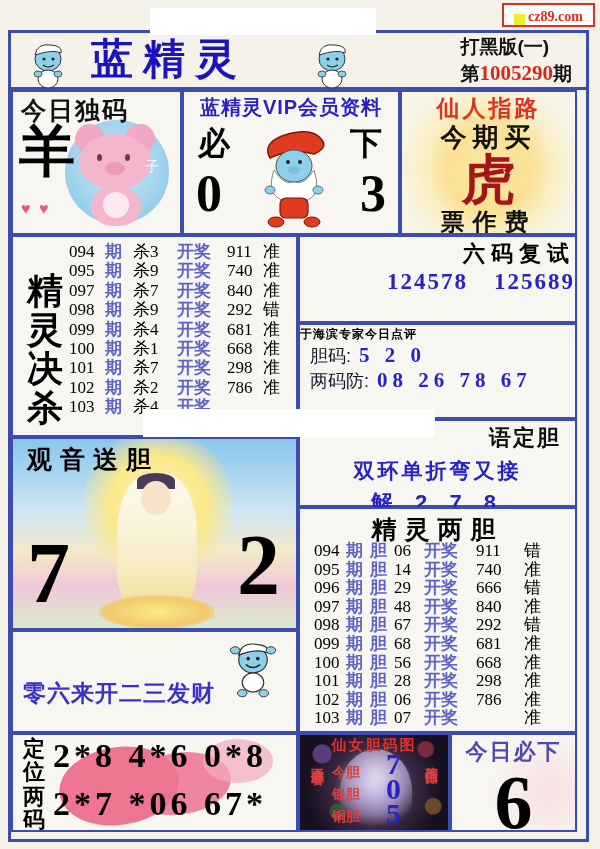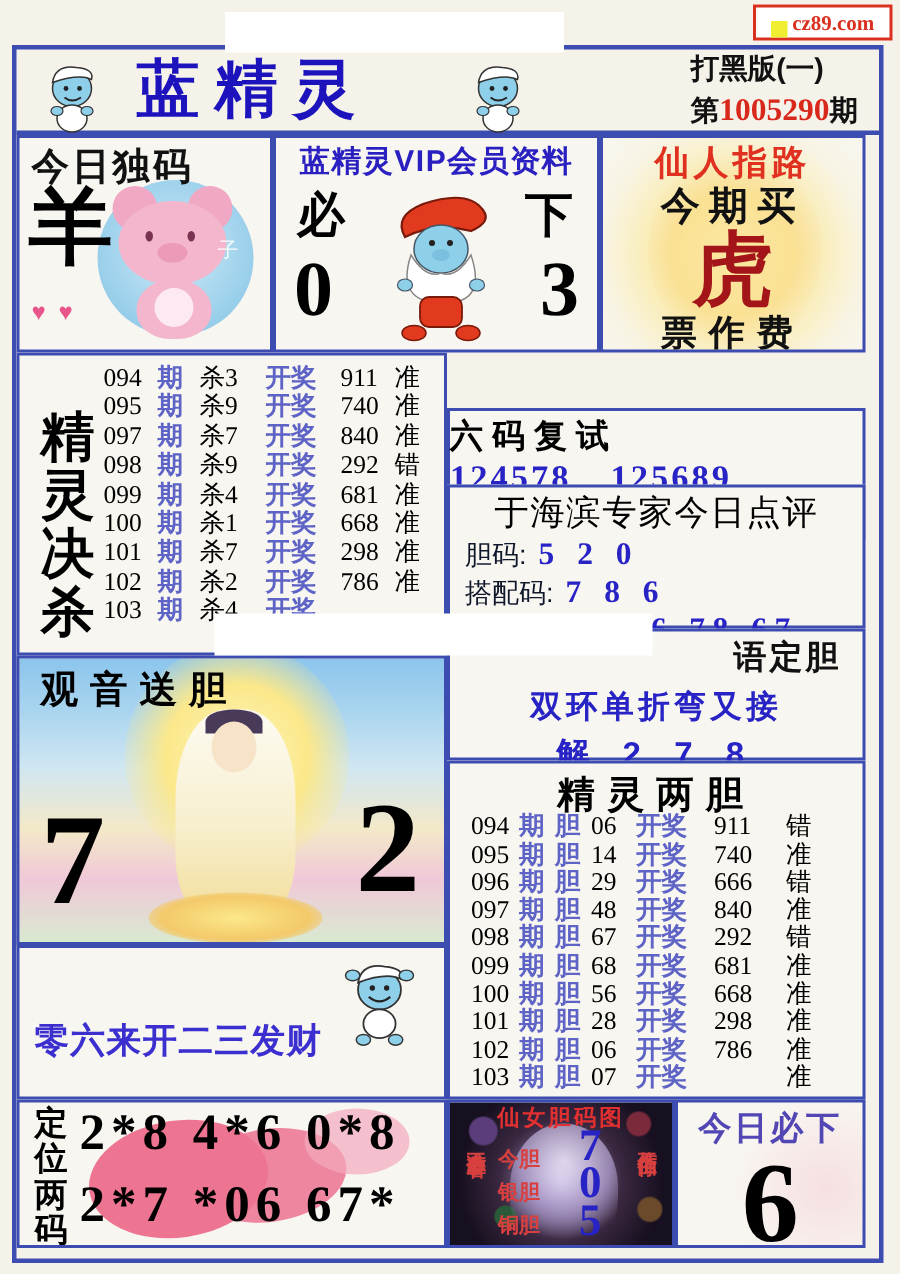--- a/index.html
+++ b/index.html
@@ -76,27 +76,27 @@
   #killbox .rows{position:absolute;left:56px;top:5px;font-size:17px;line-height:19.4px;white-space:nowrap;}
   .krow span{display:inline-block;}
   .krow .p{width:36px;color:#000;}
   .krow .qi{width:28px;color:var(--txtblue);font-weight:bold;}
   .krow .k{width:44px;color:#000;}
   .krow .kai{width:50px;color:var(--txtblue);font-weight:bold;}
   .krow .r{width:36px;color:#000;}
   .krow .v{width:18px;color:#000;}
 
   
-  #sixbox{left:298px;top:235px;width:279px;height:88px;text-align:left;margin-top:37px;}
+  #sixbox{left:298px;top:235px;width:279px;height:88px;text-align:right;}
   #sixbox .h{font-size:22px;font-weight:bold;letter-spacing:6px;margin-top:2px;}
   #sixbox .n{font-size:23px;font-weight:bold;color:var(--numblue);letter-spacing:2px;line-height:26px;font-family:"Liberation Serif",serif;}
   #sixbox .n .gap{display:inline-block;width:26px;}
 
   #expertbox{left:298px;top:323px;width:279px;height:96px;}
-  #expertbox .h{text-align:center;font-size:23px;font-weight:normal;letter-spacing:1px;margin-top:1px;}
+  #expertbox .h{font-size:12px;font-weight:bold;letter-spacing:1px;margin-top:1px;}
   #expertbox .row{margin-left:10px;line-height:24px;font-size:18px;white-space:nowrap;}
   #expertbox .lab{font-weight:normal;color:#0f172a;display:inline-block;}
   #expertbox .val{font-weight:bold;color:var(--numblue);font-size:21px;letter-spacing:5px;font-family:"Liberation Serif",serif;margin-left:8px;}
 
   #riddlebox{left:298px;top:419px;width:279px;height:88px;text-align:center;}
   #riddlebox .h{font-size:22px;font-weight:bold;color:#111;margin:2px 14px 0 0;text-align:right;letter-spacing:2px;}
   #riddlebox .l1{font-size:21px;font-weight:bold;color:var(--numblue);letter-spacing:3px;margin-top:4px;}
   #riddlebox .l2{font-size:22px;font-weight:bold;color:var(--numblue);letter-spacing:8px;margin-top:3px;}
 
   #danbox{left:298px;top:507px;width:279px;height:226px;}
@@ -277,21 +277,20 @@
   </div>
 
   <div id="sixbox" class="b">
     <div class="h">六码复试</div>
     <div class="n"><span>124578</span><span class="gap"></span><span>125689</span></div>
   </div>
 
   <div id="expertbox" class="b">
     <div class="h">于海滨专家今日点评</div>
     <div class="row"><span class="lab">胆码:</span><span class="val">5 2 0</span></div>
-    <div class="row"><span class="lab">搭配码:</span><span class="val">7 8 6</span></div>
     <div class="row"><span class="lab">两码防:</span><span class="val">08 26 78 67</span></div>
   </div>
 
   <div id="riddlebox" class="b">
     <div class="h">语定胆</div>
     <div class="l1">双环单折弯又接</div>
     <div class="l2">解 2 7 8</div>
   </div>
 
   <div id="danbox" class="b">

